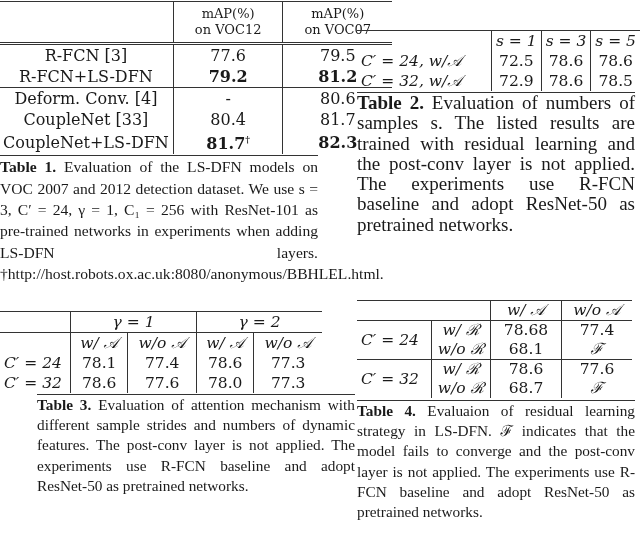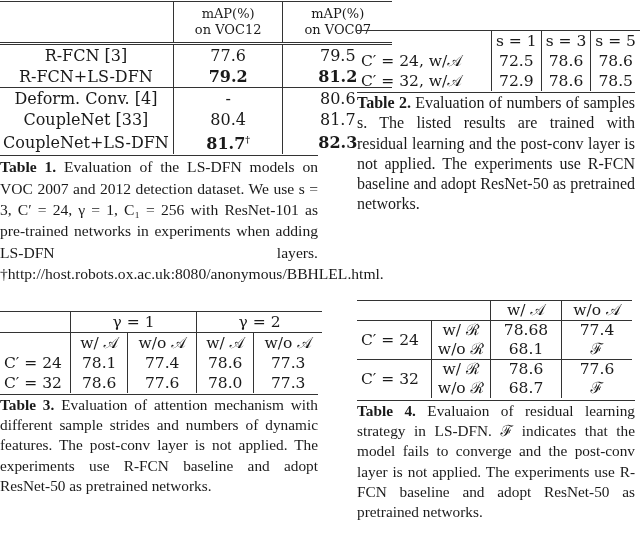--- a/index.html
+++ b/index.html
@@ -6,21 +6,21 @@
   body {
     width: 640px; height: 542px; position: relative; overflow: hidden;
     font-family: "DejaVu Serif", "Liberation Serif", serif;
     color: #1a1a1a;
   }
   .block { position: absolute; }
   table { border-collapse: collapse; font-size: 15px; line-height: 20px; }
   td, th { padding: 0 4px; font-weight: normal; white-space: nowrap; }
   .num { text-align: center; }
   .b { font-weight: bold; }
-  .m { }
+  .m { font-style: italic; }
   .cap {
     font-size: 15.2px; line-height: 20.5px; text-align: justify;
     font-family: "Liberation Serif", "DejaVu Serif", serif;
   }
   .cap .lbl { font-weight: bold; }
   .top2 { border-top: 3px double #333; }
   .top1 { border-top: 1.3px solid #333; }
   .bot1 { border-bottom: 1.3px solid #333; }
   .vl { border-left: 1.3px solid #333; }
   .hdr-small { font-size: 13px; line-height: 16px; text-align: center; padding: 4px 21px; }
@@ -29,26 +29,26 @@
   
   #t1 { left: 0; top: 1px; width: 342px; }
   #t1 table { width: 342px; font-size: 16px; line-height: 21px; }
   #t1 .name { text-align: center; padding-left: 3px; }
   #t1 .c1 { width: 78px; } #t1 .c2 { width: 78px; }
   #t1 .cap { margin-top: 1px; width: 318px; font-size: 15.6px; line-height: 21.3px; }
 
   
   #t2 { left: 357px; top: 30px; width: 283px; }
   #t2 table { width: 283px; font-size: 15.5px; line-height: 20px; }
-  #t2 .cap { width: 278px; margin-top: 1px; font-size: 16px; line-height: 20.3px; }
+  #t2 .cap { width: 278px; margin-top: 1px; font-size: 19px; line-height: 20.3px; }
 
   
   #t3 { left: 0; top: 311px; width: 322px; }
   #t3 table { width: 322px; font-size: 15.5px; line-height: 20px; }
-  #t3 .cap { width: 318px; margin-top: 1px; font-size: 15.3px; line-height: 20.2px; }
+  #t3 .cap { width: 318px; margin-top: 1px; font-size: 15.3px; line-height: 20.2px; margin-left: 37px; }
 
   
   #t4 { left: 357px; top: 300px; width: 283px; }
   #t4 table { width: 275px; font-size: 15.5px; line-height: 19px; }
   #t4 .cap { width: 278px; margin-top: 2px; font-size: 15.3px; line-height: 20.2px; }
 </style>
 </head>
 <body>
 
 <div class="block" id="t1">

